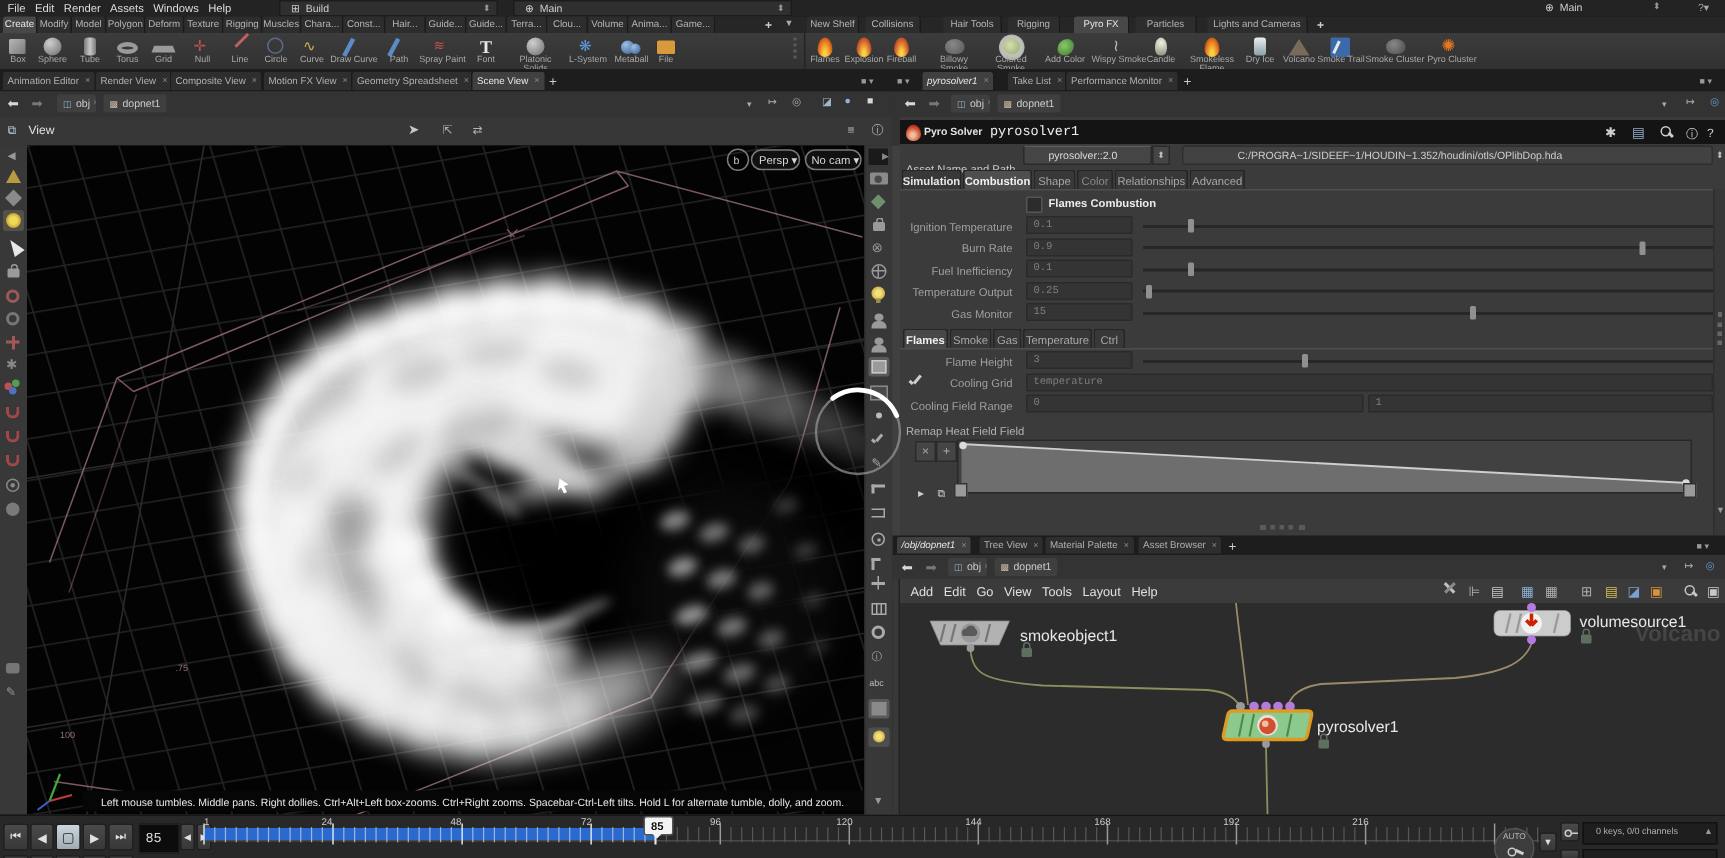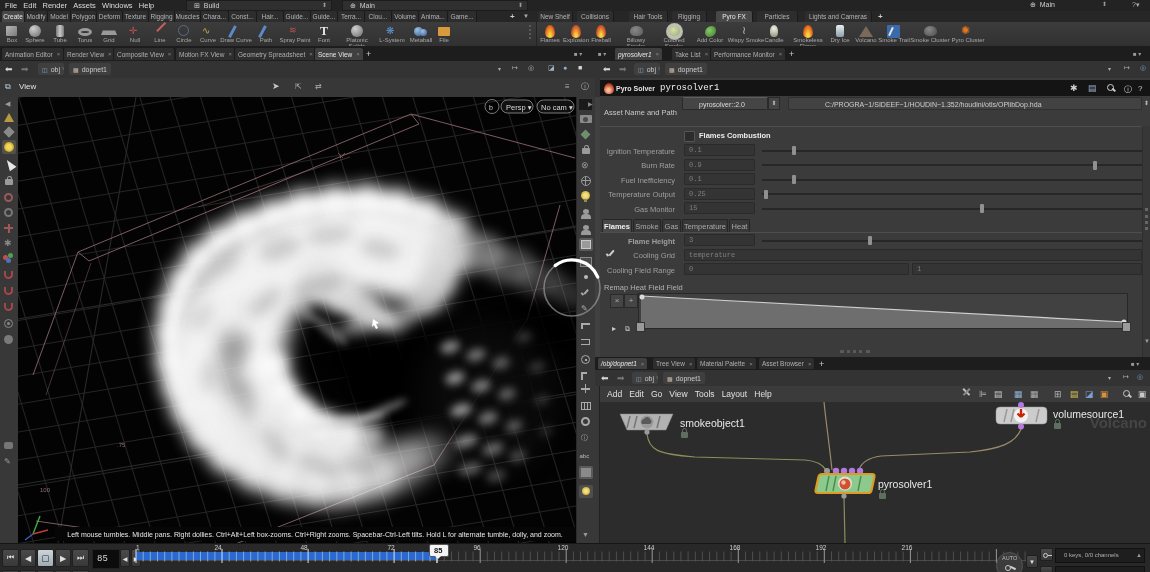--- a/index.html
+++ b/index.html
@@ -517,20 +517,28 @@
     <span class="tx" style="left:16px;top:2.5px;font-size:7px;color:#dcdcdc;">pyrosolver::2.0</span>
       </div>
   <div class="ab" style="left:168px;top:19px;width:12px;height:13px;background:#454545;border:1px solid #2a2a2a;box-sizing:border-box;">
         <span class="tx" style="left:2.5px;top:1px;font-size:6px;color:#bbb;">⬍</span>
       </div>
   <div class="ab" style="left:188px;top:19px;width:354px;height:13px;background:#424242;border:1px solid #2f2f2f;border-radius:2px;box-sizing:border-box;">
     <span class="tx" style="left:36px;top:2.5px;font-size:7px;color:#cdcdcd;">C:/PROGRA~1/SIDEEF~1/HOUDIN~1.352/houdini/otls/OPlibDop.hda</span>
       </div>
   <span class="tx" style="left:544px;top:21px;font-size:6px;color:#bbb;">⬍</span>
 
+  <div class="ab" style="left:0;top:35px;width:550px;height:13px;">
+    <div class="ttab" style="left:1px;width:40px;background:#383838;color:#e8e8e8;font-weight:bold;">Simulation</div>
+    <div class="ttab on" style="left:42px;width:46px;">Combustion</div>
+    <div class="ttab" style="left:89px;width:28px;">Shape</div>
+    <div class="ttab" style="left:118px;width:24px;color:#8a8a8a;">Color</div>
+    <div class="ttab" style="left:143px;width:49px;">Relationships</div>
+    <div class="ttab" style="left:193px;width:37px;">Advanced</div>
+  </div>
   <div class="ab" style="left:0;top:48px;width:550px;height:1px;background:#4e4e4e;"></div>
 
   <div class="ab" style="left:84px;top:53px;width:9px;height:9px;background:#2c2c2c;border:1px solid #555;border-radius:1px;"></div>
   <span class="tx" style="left:99px;top:53px;font-size:7.5px;font-weight:bold;color:#ececec;">Flames Combustion</span>
 
   <div class="lbl" style="left:0px;top:68.5px;width:75px;">Ignition Temperature</div>
   <div class="fld" style="left:84px;top:66px;width:71px;height:12px;">0.1</div>
   <div class="sld" style="left:162px;top:71.5px;width:380px;"></div>
       <div class="hnd" style="left:192px;top:68px;"></div>
   <div class="lbl" style="left:0px;top:83px;width:75px;">Burn Rate</div>
@@ -548,24 +556,24 @@
   <div class="lbl" style="left:0px;top:126.5px;width:75px;">Gas Monitor</div>
   <div class="fld" style="left:84px;top:124px;width:71px;height:12px;">15</div>
   <div class="sld" style="left:162px;top:129.5px;width:380px;"></div>
       <div class="hnd" style="left:380px;top:126px;"></div>
 
   <div class="ab" style="left:0;top:141px;width:550px;height:13px;">
     <div class="ttab on" style="left:2px;width:30px;background:#484848;">Flames</div>
     <div class="ttab" style="left:33px;width:28px;">Smoke</div>
     <div class="ttab" style="left:62px;width:19px;">Gas</div>
     <div class="ttab" style="left:82px;width:46px;">Temperature</div>
-    <div class="ttab" style="left:129px;width:21px;">Heat</div>
+    <div class="ttab" style="left:129px;width:21px;">Ctrl</div>
   </div>
   <div class="ab" style="left:0;top:154px;width:550px;height:1px;background:#4e4e4e;"></div>
-  <div class="lbl" style="left:0px;top:158.5px;width:75px;font-weight:bold;">Flame Height</div>
+  <div class="lbl" style="left:0px;top:158.5px;width:75px;">Flame Height</div>
   <div class="fld" style="left:84px;top:156px;width:71px;height:12px;">3</div>
   <div class="sld" style="left:162px;top:161.5px;width:380px;"></div>
       <div class="hnd" style="left:268px;top:158px;"></div>
   <div class="ab" style="left:6px;top:176px;width:3px;height:1.8px;background:#cfcfcf;transform:rotate(45deg);"></div>
       <div class="ab" style="left:8px;top:174px;width:7px;height:1.8px;background:#cfcfcf;transform:rotate(-50deg);"></div>
   <div class="lbl" style="left:0px;top:173px;width:75px;">Cooling Grid</div>
   <div class="fld" style="left:84px;top:170.5px;width:458px;height:12px;">temperature</div>
   <div class="lbl" style="left:0px;top:187.5px;width:75px;">Cooling Field Range</div>
   <div class="fld" style="left:84px;top:185px;width:225px;height:12px;">0</div>
   <div class="fld" style="left:312px;top:185px;width:230px;height:12px;">1</div>

